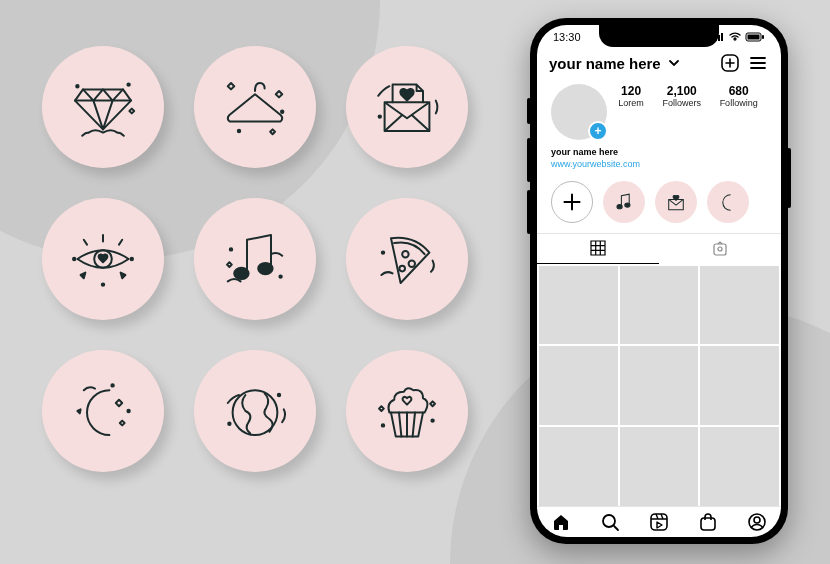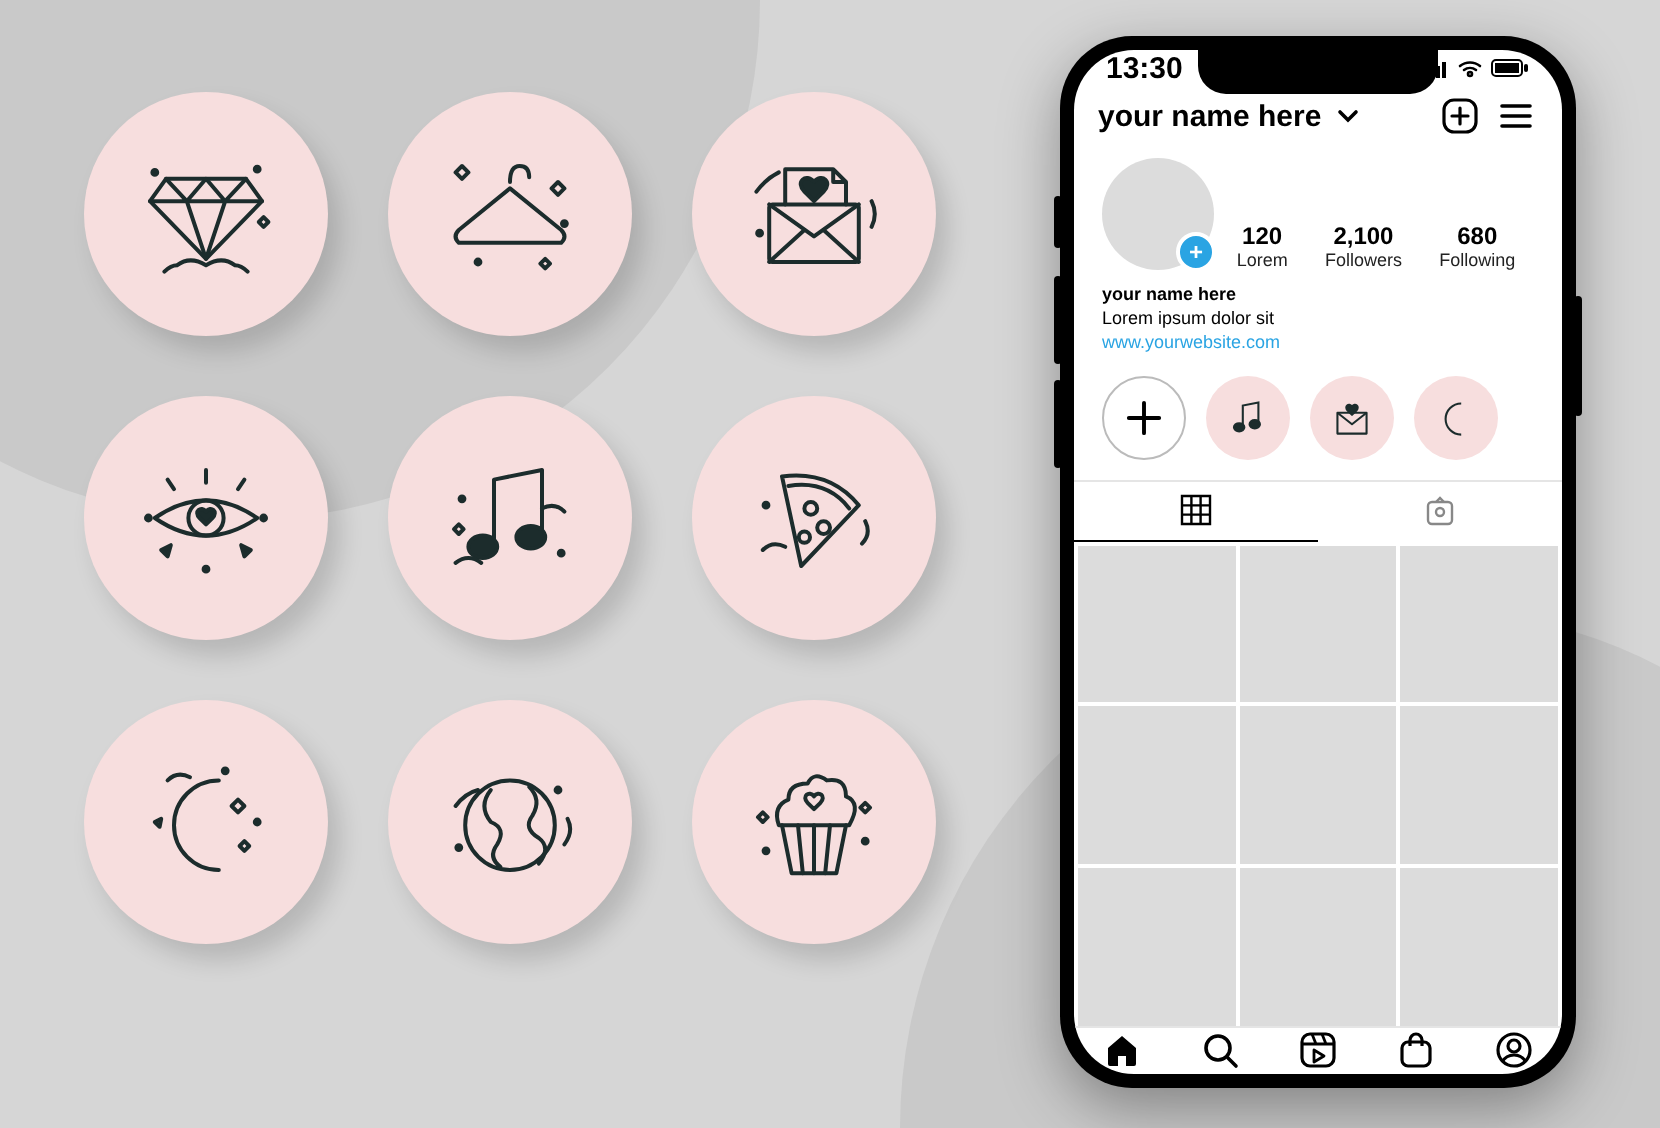--- a/index.html
+++ b/index.html
@@ -11,27 +11,27 @@
   .hicon svg{width:80px;height:80px}
   
   .phone{position:absolute;right:42px;top:18px;width:258px;height:526px;border-radius:36px;background:#000;padding:7px;box-shadow:0 10px 30px rgba(0,0,0,.35)}
   .side-btn{position:absolute;background:#000;border-radius:3px}
   .s1{left:-3px;top:80px;width:4px;height:26px}
   .s2{left:-3px;top:120px;width:4px;height:44px}
   .s3{left:-3px;top:172px;width:4px;height:44px}
   .s4{right:-3px;top:130px;width:4px;height:60px}
   .screen{width:100%;height:100%;background:#fff;border-radius:30px;overflow:hidden;position:relative;display:flex;flex-direction:column}
   .notch{position:absolute;top:0;left:50%;transform:translateX(-50%);width:120px;height:22px;background:#000;border-radius:0 0 14px 14px;z-index:5}
-  .status-bar{height:30px;display:flex;align-items:center;justify-content:space-between;padding:0 16px;font-size:15px;font-weight:700}
+  .status-bar{height:30px;display:flex;align-items:center;justify-content:space-between;padding:0 16px;font-size:11px;font-weight:400}
   .status-icons{display:flex;align-items:center;gap:3px}
   .hdr{display:flex;align-items:center;padding:4px 12px 8px;gap:6px}
   .hdr-name{font-weight:800;font-size:15px}
   .hdr-spacer{flex:1}
   .hdr-btn{width:22px;height:22px;display:flex;align-items:center;justify-content:center}
-  .profile-row{display:flex;align-items:flex-end;gap:2px;padding:2px 14px}
+  .profile-row{display:flex;align-items:flex-start;gap:2px;padding:2px 14px}
   .avatar{width:56px;height:56px;border-radius:50%;background:#dcdcdc;position:relative}
   .avatar::after{content:"+";position:absolute;right:-1px;bottom:-1px;width:16px;height:16px;border-radius:50%;background:#2aa4e3;color:#fff;font-size:12px;font-weight:700;display:flex;align-items:center;justify-content:center;border:2px solid #fff}
   .stats{flex:1;display:flex;justify-content:space-around}
   .stat{text-align:center}
   .stat-n{font-weight:700;font-size:12px}
   .stat-l{font-size:9px;color:#222}
   .bio{padding:4px 14px 6px;font-size:9px;line-height:1.35}
   .bio-name{font-weight:700}
   .bio-link{color:#2aa4e3}
   .highlights{display:flex;gap:10px;padding:4px 14px 6px;align-items:center}
@@ -205,21 +205,20 @@
           </div>
         <div class="stat">
             <div class="stat-n">680</div>
             <div class="stat-l">Following</div>
           </div>
       </div>
     </div>
 
     <div class="bio">
       <div class="bio-name">your name here</div>
-      <div>Lorem ipsum dolor sit</div>
       <div class="bio-link">www.yourwebsite.com</div>
     </div>
 
     <div class="highlights">
       <div class="hl new">
         <svg viewBox="0 0 24 24" width="20" height="20">
             <path d="M12 5v14M5 12h14" stroke="#000" stroke-width="1.8" stroke-linecap="round"></path>
           </svg>
       </div>
       <div class="hl">

